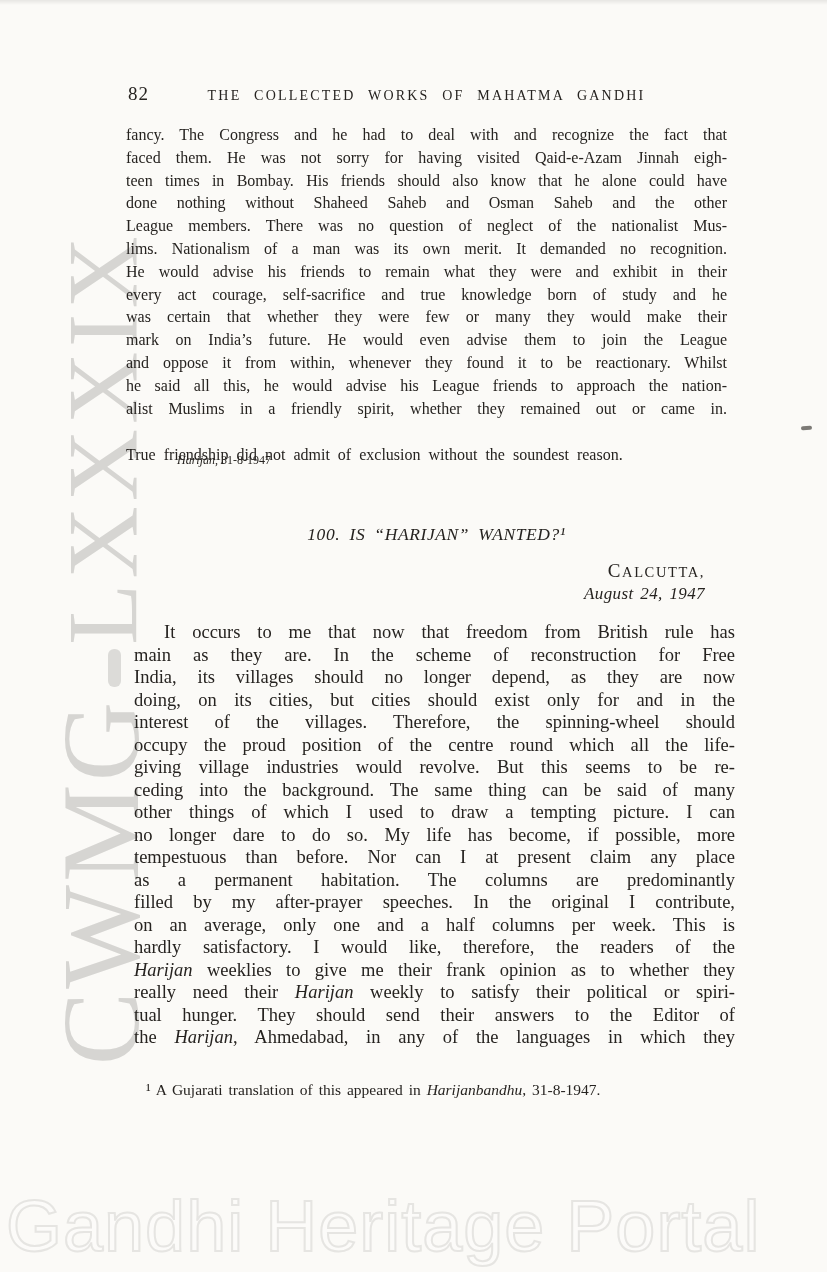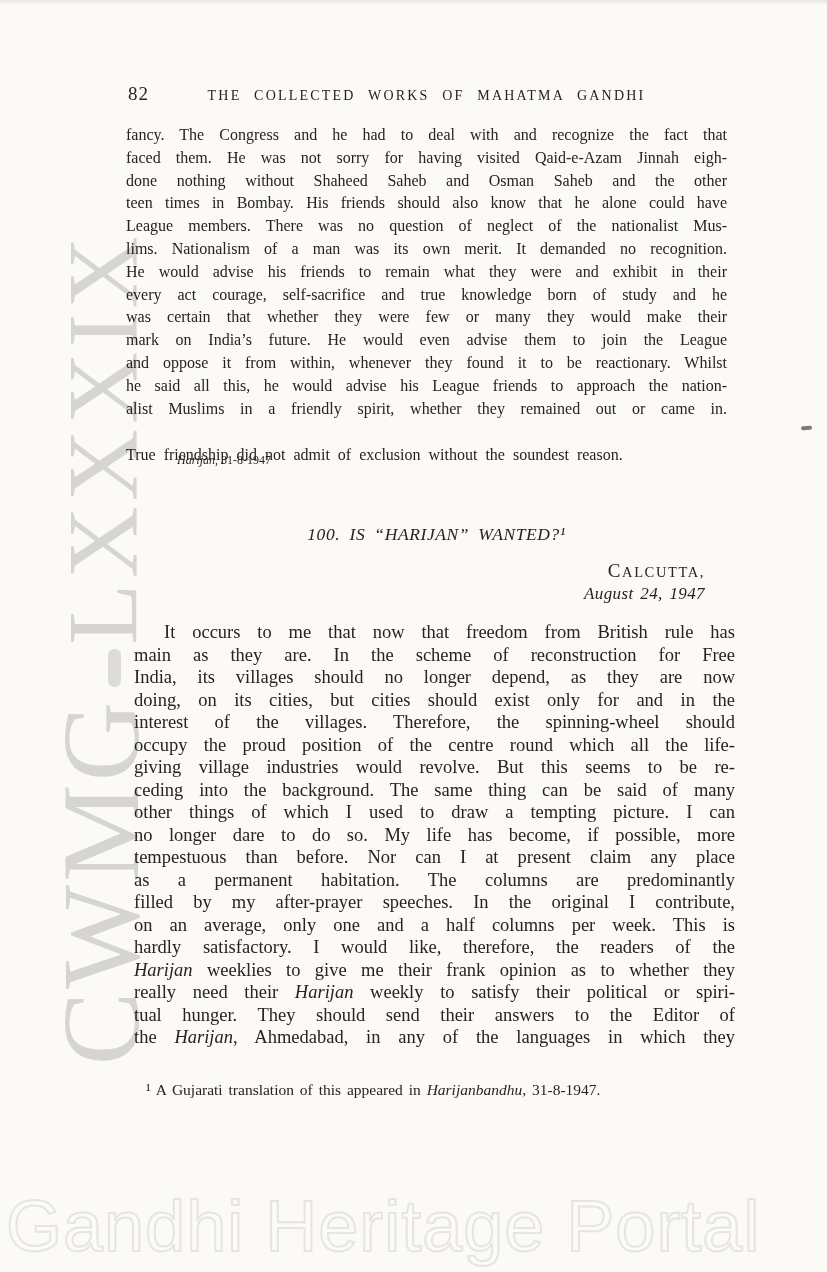--- a/index.html
+++ b/index.html
@@ -91,22 +91,22 @@
   <div class="content">
 
     <div class="header-row">
       <span class="page-num">82</span>
       <span class="running-head">THE COLLECTED WORKS OF MAHATMA GANDHI</span>
     </div>
 
     <div class="para1 lines">
         <div class="line">fancy. The Congress and he had to deal with and recognize the fact that</div>
         <div class="line">faced them. He was not sorry for having visited Qaid-e-Azam Jinnah eigh-</div>
+        <div class="line">teen times in Bombay. His friends should also know that he alone could have</div>
         <div class="line">done nothing without Shaheed Saheb and Osman Saheb and the other</div>
-        <div class="line">teen times in Bombay. His friends should also know that he alone could have</div>
         <div class="line">League members. There was no question of neglect of the nationalist Mus-</div>
         <div class="line">lims. Nationalism of a man was its own merit. It demanded no recognition.</div>
         <div class="line">He would advise his friends to remain what they were and exhibit in their</div>
         <div class="line">every act courage, self-sacrifice and true knowledge born of study and he</div>
         <div class="line">was certain that whether they were few or many they would make their</div>
         <div class="line">mark on India’s future. He would even advise them to join the League</div>
         <div class="line">and oppose it from within, whenever they found it to be reactionary. Whilst</div>
         <div class="line">he said all this, he would advise his League friends to approach the nation-</div>
         <div class="line">alist Muslims in a friendly spirit, whether they remained out or came in.</div>
         <div class="line">True friendship did not admit of exclusion without the soundest reason.</div>

